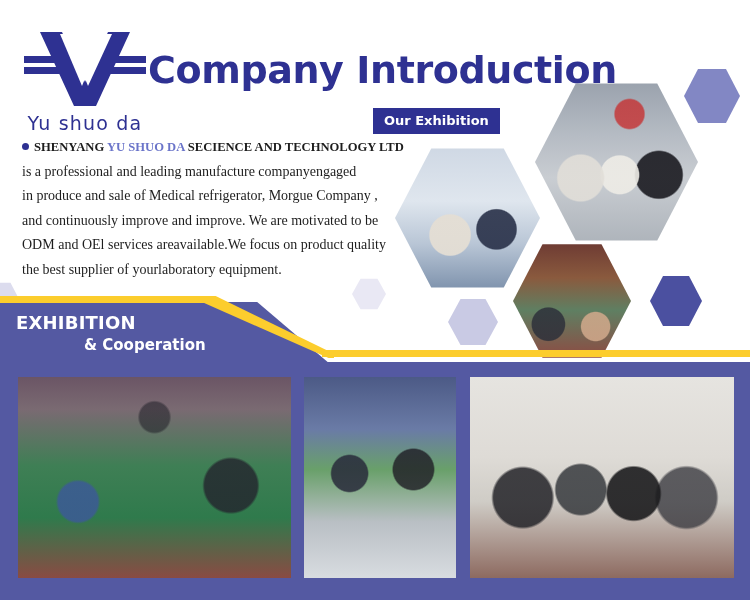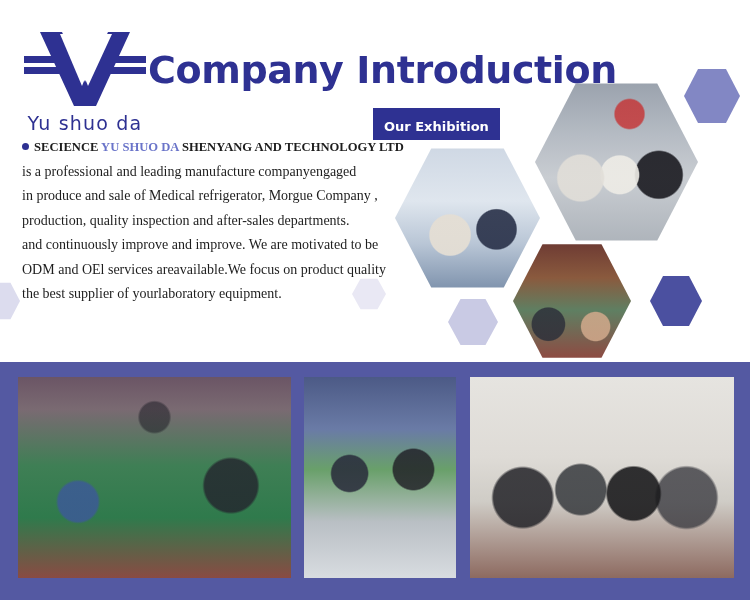--- a/index.html
+++ b/index.html
@@ -29,21 +29,21 @@
   
   .title{
     position:absolute;left:148px;top:48px;
     color:#2E3192;font-size:38px;font-weight:bold;letter-spacing:-0.4px;
     font-family:"DejaVu Sans", sans-serif;white-space:nowrap;
   }
   .badge{
     position:absolute;left:373px;top:108px;
     background:#2E3192;color:#fff;
     font-size:13px;font-weight:bold;
-    padding:11px 11px 6px 11px;white-space:nowrap;
+    padding:5px 11px 6px 11px;white-space:nowrap;
     font-family:"DejaVu Sans", sans-serif;
   }
 
   
   .copy{position:absolute;left:22px;top:138px;width:380px;}
   .copy p{
     margin:0 0 6px 0;color:#1d1d1d;
     font-family:"Liberation Serif", serif;
     font-size:14px;line-height:18.5px;white-space:nowrap;
   }
@@ -190,32 +190,40 @@
   </div>
   <div class="photohex" style="left:535px;top:82px;width:163px;height:160px;">
     <div class="ph ph-hex2"></div>
   </div>
   <div class="photohex" style="left:513px;top:243px;width:118px;height:116px;">
     <div class="ph ph-hex3"></div>
   </div>
 
   <div class="copy">
     <p class="lead">
-      <span class="dot"></span><span>SECIENCE </span><span class="hl">YU SHUO DA</span><span> SHENYANG AND TECHNOLOGY LTD</span>
+      <span class="dot"></span><span>SHENYANG </span><span class="hl">YU SHUO DA</span><span> SECIENCE AND TECHNOLOGY LTD</span>
     </p>
     <p>is a professional and leading manufacture companyengaged</p>
     <p>in produce and sale of Medical refrigerator, Morgue Company ,</p>
-    <p>production, quality inspection and after-sales departments.</p>
     <p>and continuously improve and improve. We are motivated to be</p>
     <p> ODM and OEl services areavailable.We focus on product quality</p>
     <p>the best supplier of yourlaboratory equipment.</p>
   </div>
 
   <div class="bottom"></div>
 
+  <div class="banner">
+    <div class="banner-purple"></div>
+    <div class="banner-slope"></div>
+    <div class="rule-top"></div>
+    <div class="rule-diag"></div>
+    <div class="rule-bot"></div>
+    <div class="banner-txt1">EXHIBITION</div>
+    <div class="banner-txt2">&amp; Cooperation</div>
+  </div>
 
   <div class="shot" style="left:18px;top:377px;width:273px;height:201px;">
     <div class="ph ph-fair"></div>
   </div>
   <div class="shot" style="left:304px;top:377px;width:152px;height:201px;">
     <div class="ph ph-booth"></div>
   </div>
   <div class="shot" style="left:470px;top:377px;width:264px;height:201px;">
     <div class="ph ph-group"></div>
   </div>

